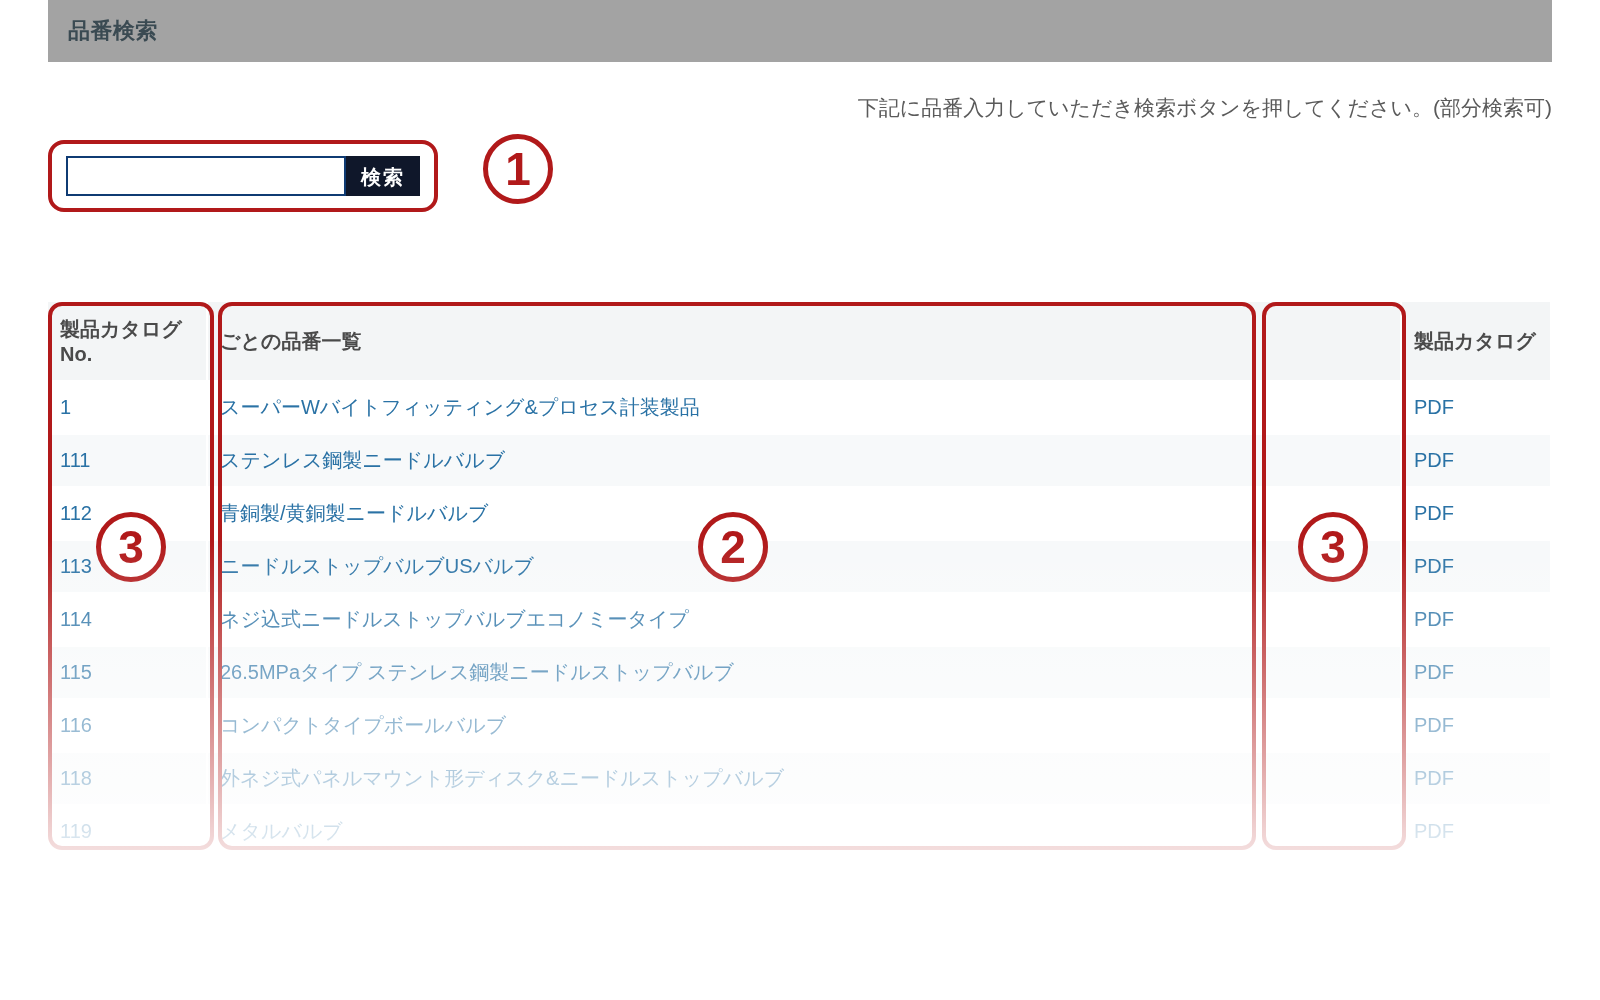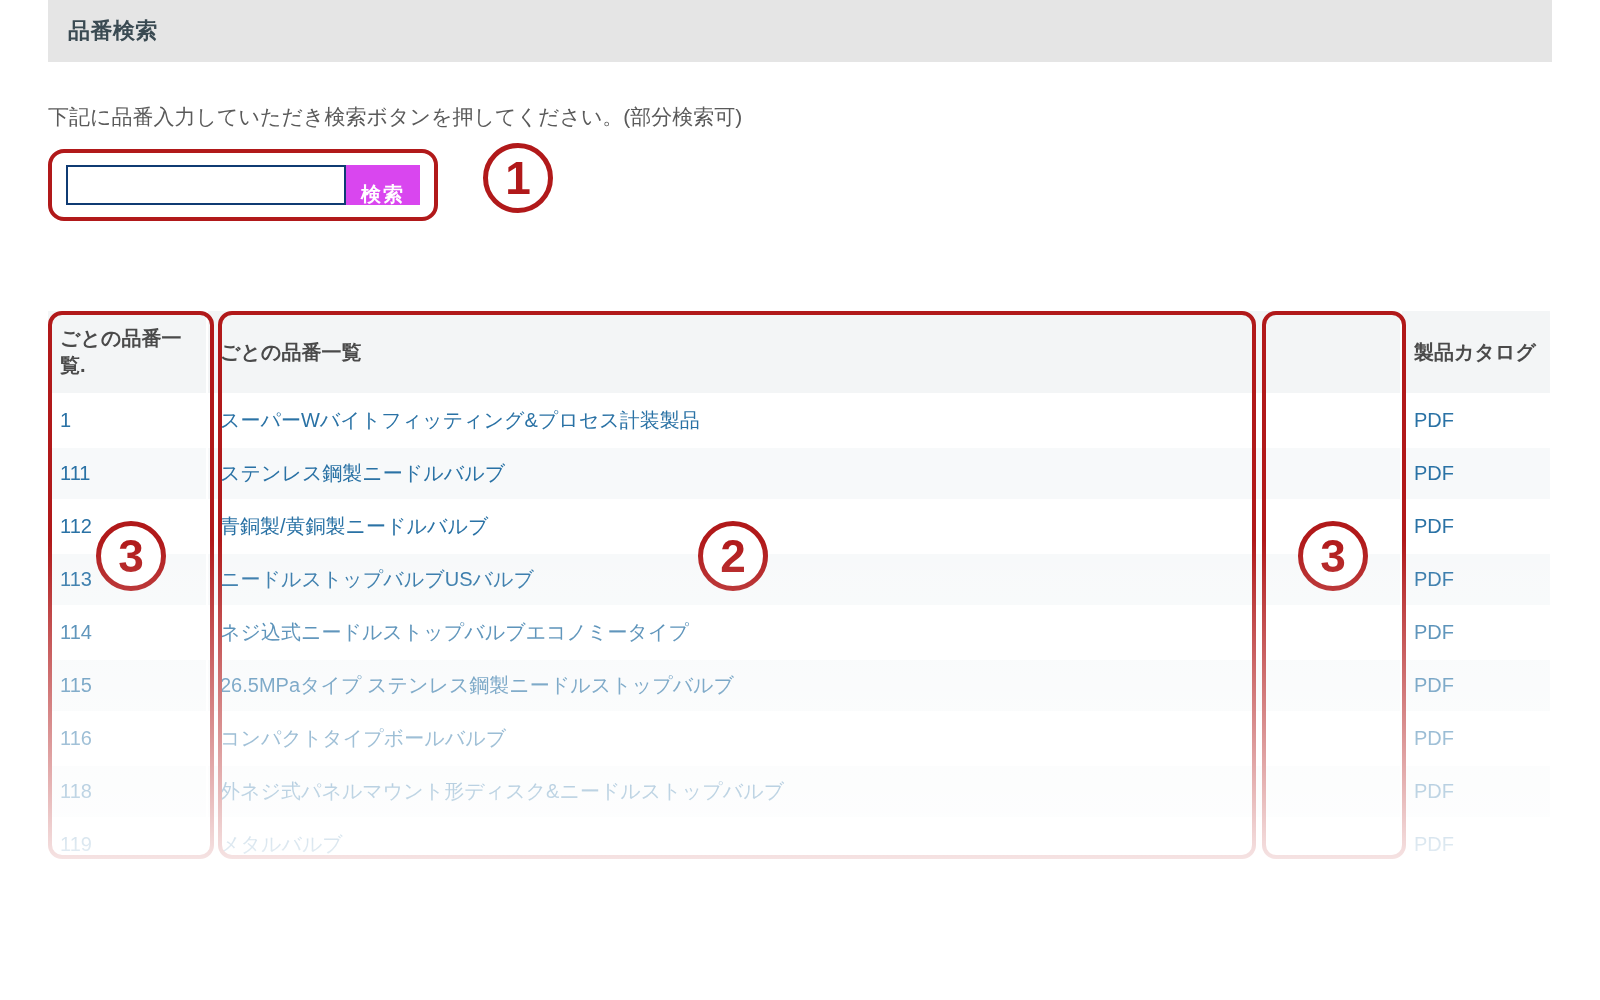--- a/index.html
+++ b/index.html
@@ -9,31 +9,32 @@
     color:#444;
     width:1600px;
     height:1000px;
     position:relative;
     overflow:hidden;
   }
   .content{
     padding:0 48px 0 48px;
   }
   .section-header{
-    background:#e5e5e5;
+    background:#a3a3a3;
     padding:16px 20px;
     font-size:22px;
     font-weight:600;
     color:#3a4a52;
     letter-spacing:.02em;
   }
   .instruction{
-    margin:41px 0 18px 0;
+    margin:32px 0 18px 0;
     font-size:21px;
     color:#5a5a5a;
+    text-align:right;
   }
   .search-wrap{
     display:inline-flex;
     align-items:stretch;
     border:4px solid #b1191a;
     border-radius:16px;
     padding:12px 14px;
     position:relative;
   }
   .search-input{
@@ -42,27 +43,27 @@
     border:2px solid #0f3b73;
     background:#fff;
     box-sizing:border-box;
     font-size:18px;
     padding:0 6px;
     outline:none;
   }
   .search-btn{
     height:40px;
     min-width:74px;
-    background:#d946ef;
+    background:#0f172a;
     color:#fff;
     font-size:20px;
     font-weight:600;
     border:none;
     cursor:pointer;
-    padding:16px 14px;
+    padding:8px 14px;
     letter-spacing:.1em;
   }
   .callout{
     position:absolute;
     width:70px;
     height:70px;
     border:5px solid #b1191a;
     border-radius:50%;
     display:flex;
     align-items:center;
@@ -150,21 +151,21 @@
 
   <div class="table-wrap">
     <table>
       <colgroup>
         <col class="col-no">
           <col class="col-name">
           <col class="col-pdf">
       </colgroup>
       <thead>
         <tr>
-          <th>ごとの品番一覧.</th>
+          <th>製品カタログNo.</th>
           <th>ごとの品番一覧</th>
           <th>製品カタログ</th>
         </tr>
       </thead>
       <tbody id="tbody">
           <tr>
             <td class="link">1</td>
             <td class="link">スーパーWバイトフィッティング&amp;プロセス計装製品</td>
             <td class="link">PDF</td>
           </tr>

